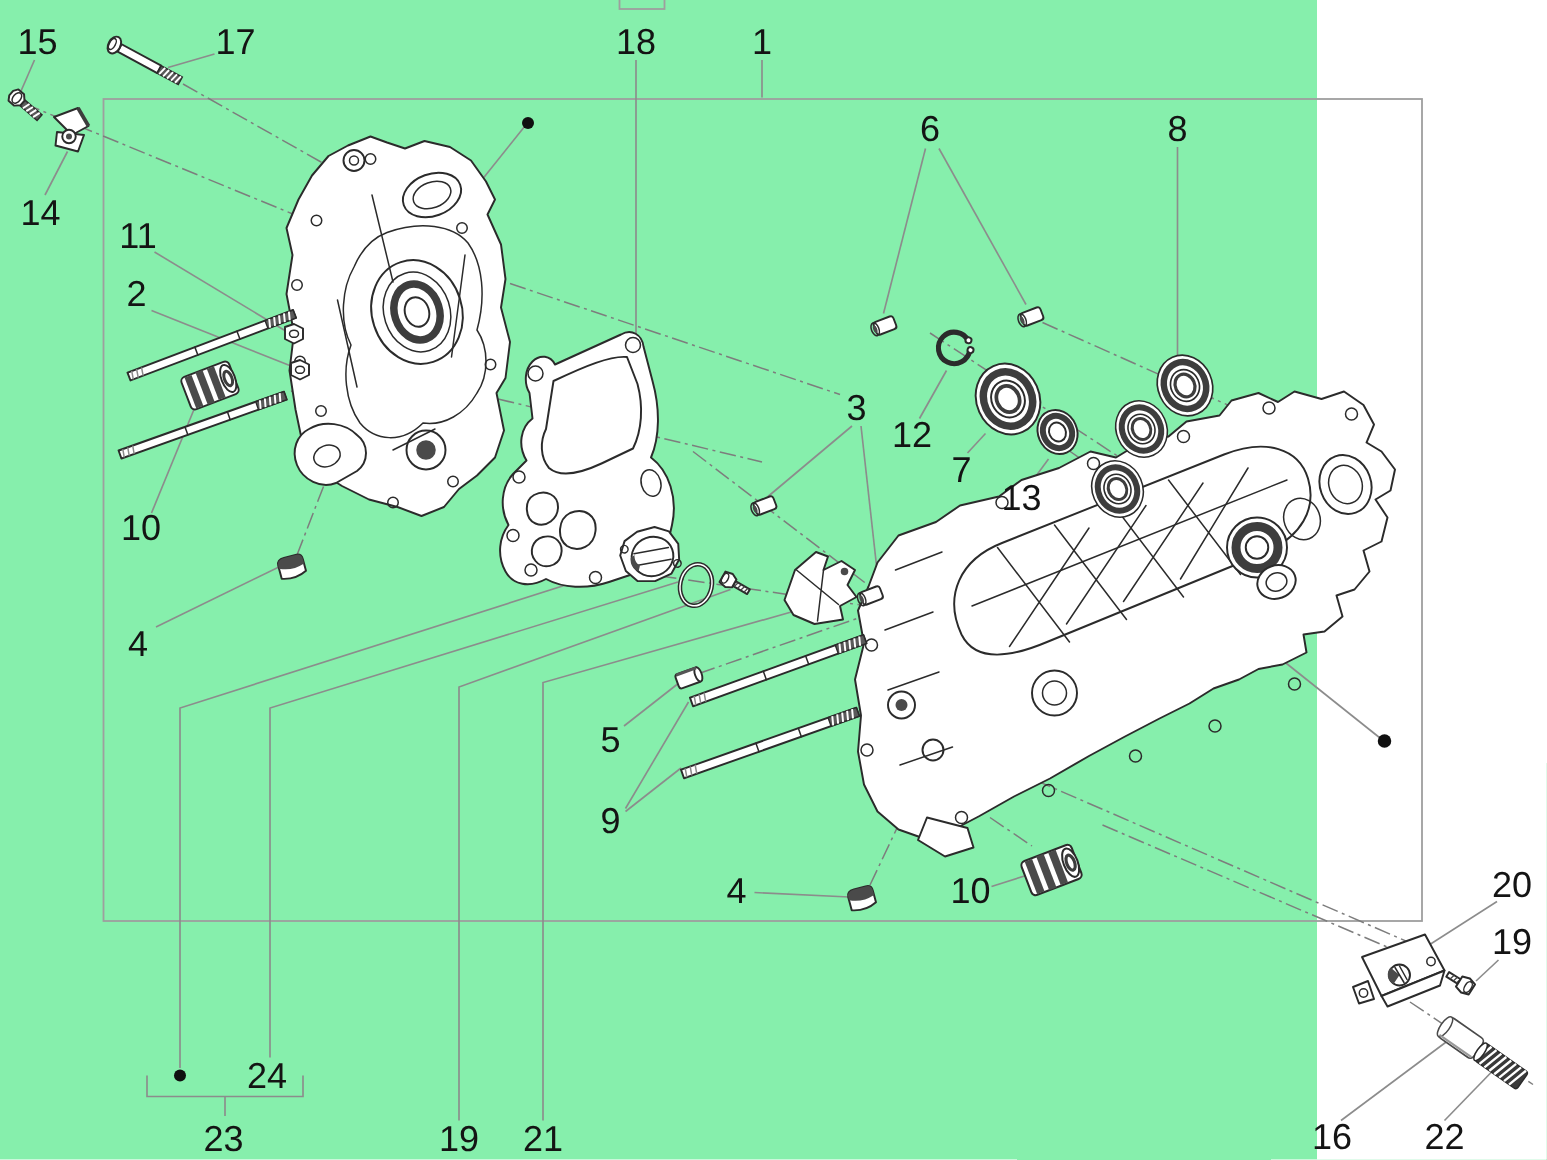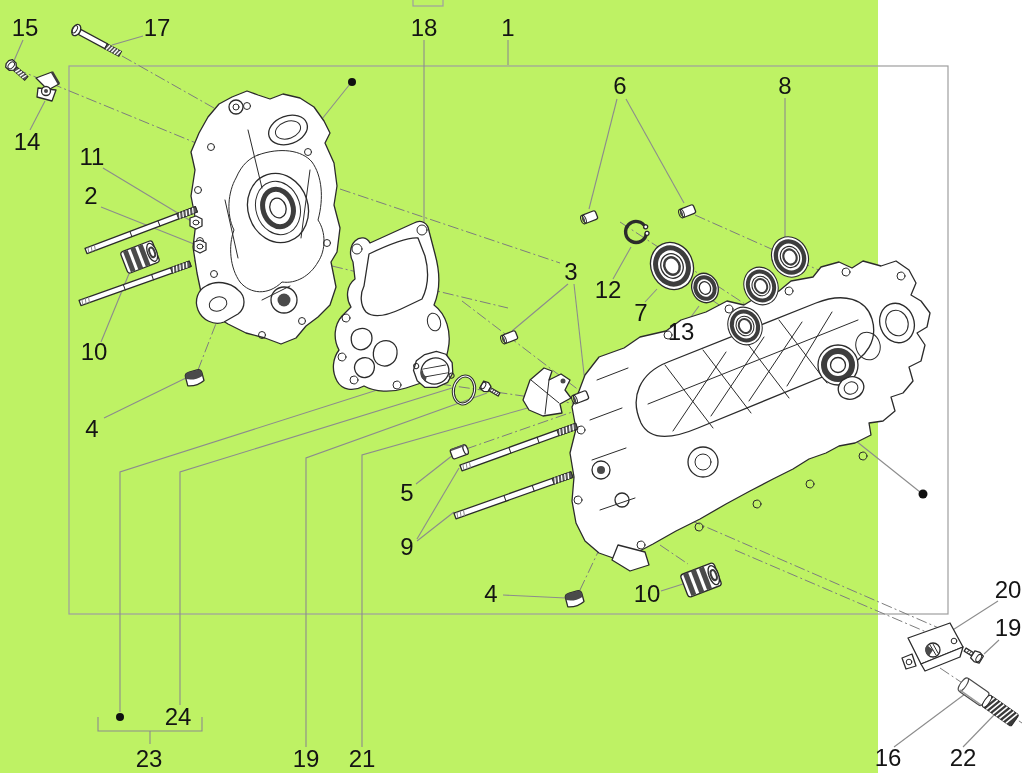--- a/index.html
+++ b/index.html
@@ -1,17 +1,17 @@
 <!DOCTYPE html>
 <html><head>
 <meta charset="utf-8">
 <style>
   html,body{margin:0;padding:0;background:#ffffff;}
   body{width:1031px;height:773px;overflow:hidden;font-family:"Liberation Sans",sans-serif;}
-  #stage{position:relative;width:878px;height:773px;background:#bef264;}
+  #stage{position:relative;width:878px;height:773px;background:#86efac;}
   svg{position:absolute;left:0;top:0;display:block;}
   .part{stroke:#2b2b2b;stroke-width:1.3;fill:#ffffff;stroke-linejoin:round;stroke-linecap:round;}
   .thin{stroke:#2b2b2b;stroke-width:1;fill:none;stroke-linecap:round;}
   .dark{fill:#4a4a4a;stroke:none;}
   .ring{fill:none;stroke:#3d3d3d;}
   .leader{stroke:#8c8c8c;stroke-width:1.1;fill:none;}
   .axis{stroke:#7d7d7d;stroke-width:1;fill:none;stroke-dasharray:11 3 2 3;}
   .frame{fill:none;stroke:#9e9e9e;stroke-width:1.2;}
   .lbl{font-family:"Liberation Sans",sans-serif;font-size:24px;fill:#141414;text-anchor:middle;}
   .whiteline{stroke:#ffffff;stroke-width:1.3;fill:none;}

